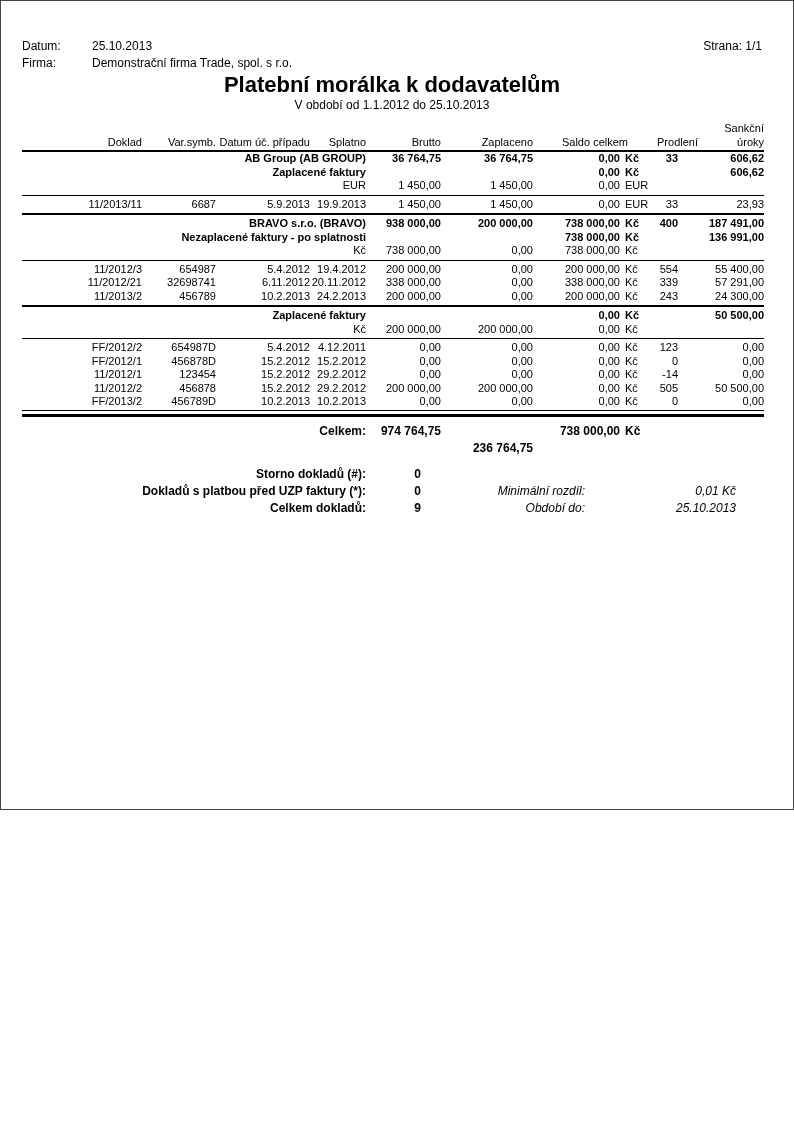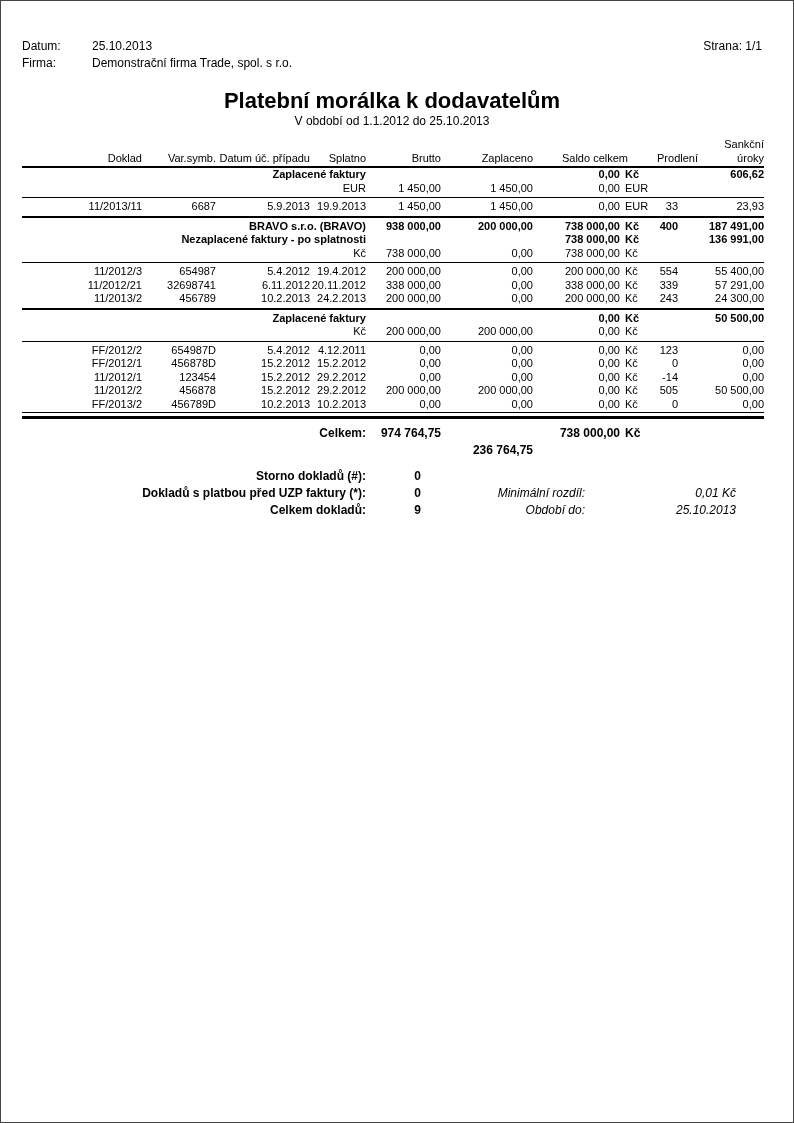--- a/index.html
+++ b/index.html
@@ -1,30 +1,30 @@
 <!DOCTYPE html>
 <html lang="cs"><head>
 <meta charset="utf-8">
 <style>
   * { margin:0; padding:0; box-sizing:border-box; }
   html,body { background:#fff; }
   body { font-family:"Liberation Sans", sans-serif; color:#000; }
   .page {
-    position:relative; width:794px; height:1123px;
+    position:relative; width:794px; height:810px;
     background:#fff; border:1px solid #444; overflow:hidden;
   }
   .content { padding:37px 31px 0 21px; }
 
   
   .doc-header { position:relative; font-size:12px; line-height:17px; }
   .meta-row { display:flex; }
   .meta-label { width:70px; }
   .strana { position:absolute; top:0; right:0; }
 
-  .title { text-align:center; font-size:22px; font-weight:bold; line-height:26px; margin-top:16px; letter-spacing:0; }
+  .title { text-align:center; font-size:22px; font-weight:bold; line-height:26px; letter-spacing:0; }
   .subtitle { text-align:center; font-size:12px; line-height:15px; }
 
   
   table { width:742px; border-collapse:collapse; table-layout:fixed; margin-top:9px; font-size:11px; }
   th, td { padding:0; line-height:13.5px; font-weight:normal; white-space:nowrap; vertical-align:bottom; }
   thead th { border-bottom:2px solid #000; padding-bottom:1px; }
   .al { text-align:right; }
   .ar { text-align:right; }
   th.al { padding-left:4px; }
   .saldo-h { padding-right:22px; }
@@ -95,20 +95,29 @@
           <th class="ar">Zaplaceno</th>
           <th class="ar saldo-h" colspan="2">Saldo celkem</th>
           <th class="ar">Prodlení</th>
           <th class="ar">
             <div>Sankční</div>
             <div>úroky</div>
           </th>
         </tr>
       </thead>
       <tbody id="table-rows">
+          <tr class="group-row">
+            <td class="al name-group" colspan="4">AB Group (AB GROUP)</td>
+            <td class="ar">36 764,75</td>
+            <td class="ar">36 764,75</td>
+            <td class="ar">0,00</td>
+            <td class="mena">Kč</td>
+            <td class="ar pr20">33</td>
+            <td class="ar">606,62</td>
+          </tr>
           <tr class="subgroup-row">
             <td class="al name-subgroup" colspan="4">Zaplacené faktury</td>
             <td class="ar"></td>
             <td class="ar"></td>
             <td class="ar">0,00</td>
             <td class="mena">Kč</td>
             <td class="ar pr20"></td>
             <td class="ar">606,62</td>
           </tr>
           <tr class="currency-row">

